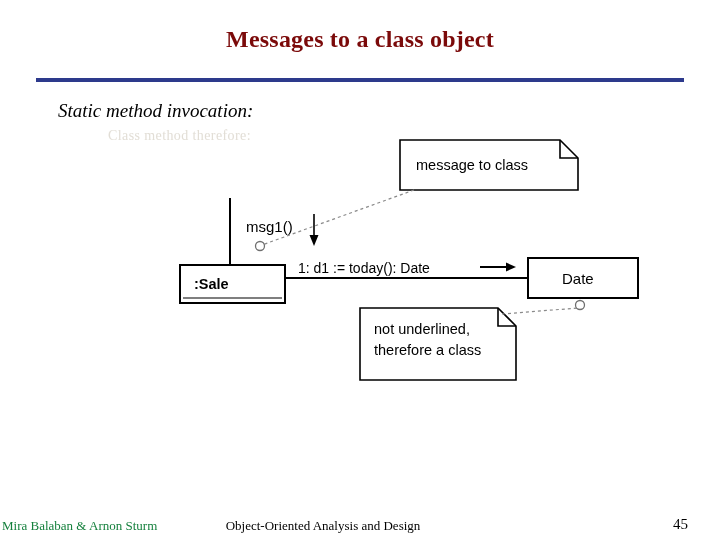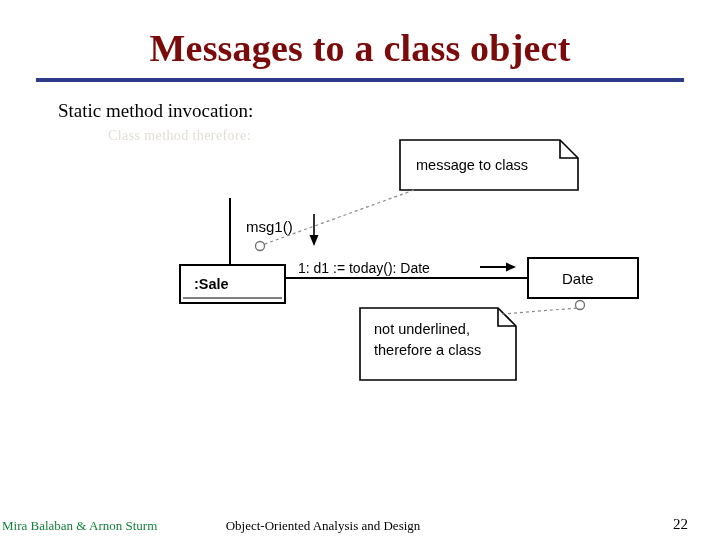--- a/index.html
+++ b/index.html
@@ -22,21 +22,21 @@
     height: 540px;
   }
 
   .slide-title {
     position: absolute;
     left: 0;
     top: 26px;
     width: 720px;
     text-align: center;
     font-family: "Liberation Serif", serif;
-    font-size: 38px;
+    font-size: 24px;
     font-weight: bold;
     color: #7b0a0a;
     letter-spacing: 0.2px;
   }
 
   .title-rule {
     position: absolute;
     left: 36px;
     top: 78px;
     width: 648px;
@@ -44,20 +44,21 @@
     background: #2d3a8c;
   }
 
   .subtitle {
     position: absolute;
     left: 58px;
     top: 100px;
     font-family: "Liberation Serif", serif;
     font-size: 19px;
     color: #000000;
+    font-style: italic;
   }
 
   
   .ghost-text {
     position: absolute;
     left: 108px;
     top: 128px;
     font-family: "Liberation Serif", serif;
     font-size: 14px;
     color: #e2ded6;
@@ -169,15 +170,15 @@
 
       <g>
         <line x1="352" y1="186" x2="428" y2="180" stroke="#8a8a8a" stroke-width="1.2" stroke-dasharray="3,3"></line>
         <circle cx="430" cy="177" r="4.5" fill="#ffffff" stroke="#6f6f6f" stroke-width="1.3"></circle>
       </g>
     </svg>
   </div>
 
   <div class="footer-left">Mira Balaban  &amp;  Arnon Sturm</div>
   <div class="footer-center">Object-Oriented Analysis and Design</div>
-  <div class="footer-page">22</div>
+  <div class="footer-page">45</div>
 
 </div>
 
 </body></html>

